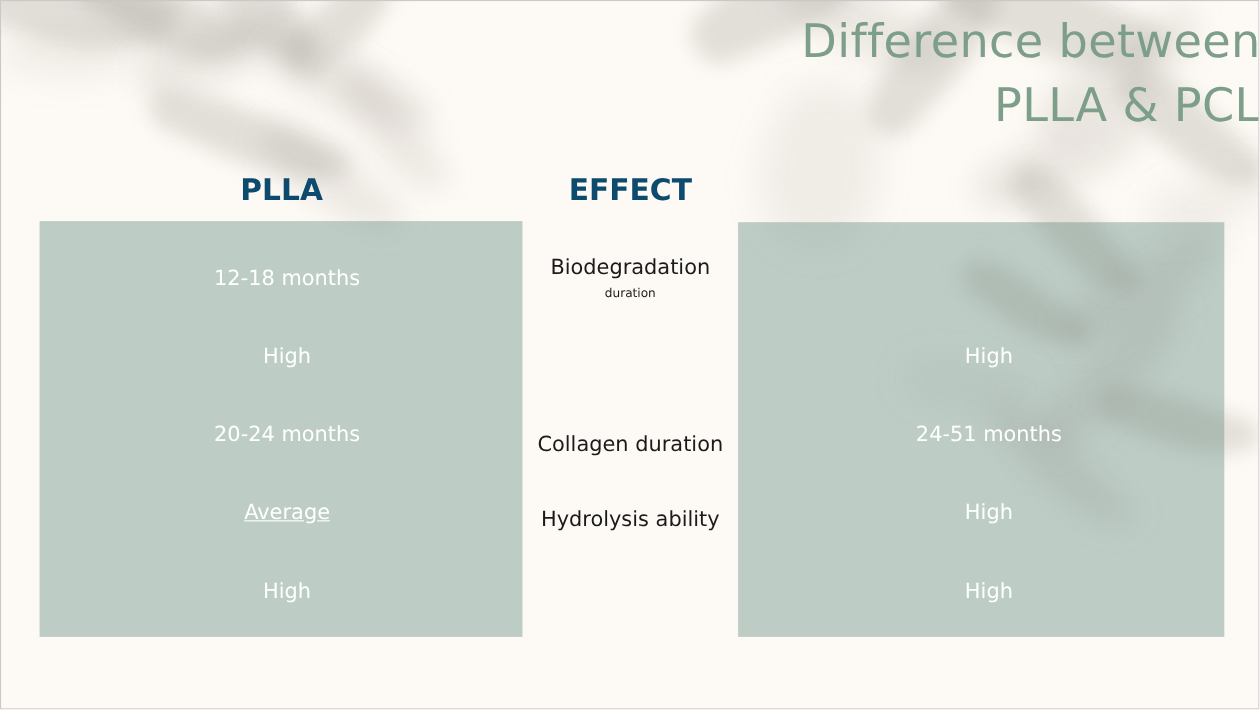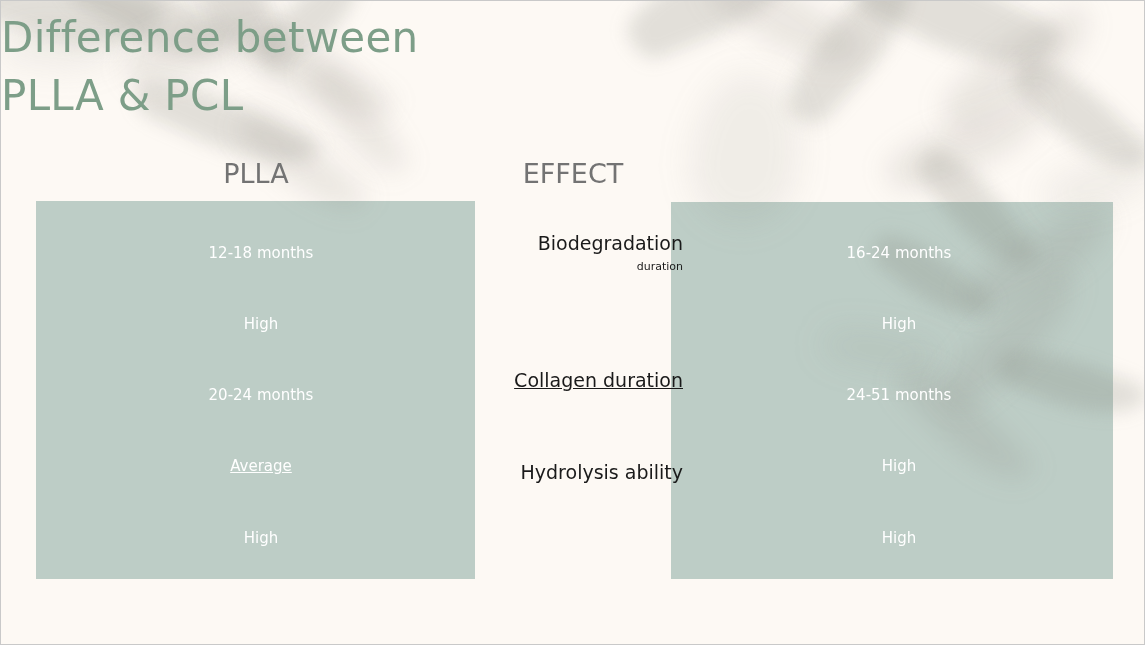--- a/index.html
+++ b/index.html
@@ -33,21 +33,21 @@
   }
   .leaf.soft { background: rgba(125, 122, 112, 0.14); filter: blur(13px); }
   .leaf.faint { background: rgba(130, 128, 118, 0.10); filter: blur(16px); }
 
   
   .title-block {
     position: absolute;
     top: 8px;
     left: 0;
     width: 1145px;
-    text-align: left;
+    text-align: right;
     z-index: 6;
   }
   .title-line {
     color: #7d9e88;
     font-size: 42px;
     line-height: 58px;
     font-weight: 400;
     letter-spacing: 0.3px;
   }
 
@@ -55,25 +55,25 @@
   .col-headers {
     position: absolute;
     top: 156px;
     left: 0;
     width: 1145px;
     height: 38px;
     z-index: 6;
   }
   .col-header {
     position: absolute;
-    color: #737373;
+    color: #0c4a6e;
     font-size: 27px;
     line-height: 34px;
     text-align: center;
-    font-weight: 400;
+    font-weight: 700;
   }
   .col-header.plla   { left: 155px;  width: 200px; }
   .col-header.effect { left: 472px;  width: 200px; }
   .col-header.pcl    { left: 793px;  width: 200px; }
 
   
   .panel {
     position: absolute;
     background: #bdcdc6;
     z-index: 2;
@@ -83,36 +83,35 @@
 
   
   .rows {
     position: absolute;
     inset: 0;
     z-index: 5;
   }
   .cell {
     position: absolute;
     text-align: center;
-    font-size: 15px;
+    font-size: 19px;
     line-height: 26px;
   }
   .cell.side {
     width: 220px;
     color: #ffffff;
     font-weight: 400;
   }
   .cell.side.l { left: 150px; }
   .cell.side.r { left: 788px; }
   .cell.mid {
     left: 462px;
     width: 220px;
     color: #1a1a1a;
     font-size: 19px;
-    text-align: right;
   }
   .cell.mid .sub {
     display: block;
     font-size: 11px;
     line-height: 17px;
     color: #1a1a1a;
     margin-top: 2px;
   }
 </style>
 </head>
@@ -166,35 +165,32 @@
 
   <div class="rows">
 
     <div class="cell side l" style="top:239px;">
       <span>12-18 months</span>
     </div>
     <div class="cell mid" style="top:229px;">
       <span>Biodegradation</span>
       <span class="sub">duration</span>
     </div>
-    <div class="cell side r" style="top:239px;">
-      <span>16-24 months</span>
-    </div>
 
     <div class="cell side l" style="top:310px;">
       <span>High</span>
     </div>
     <div class="cell side r" style="top:310px;">
       <span>High</span>
     </div>
 
     <div class="cell side l" style="top:381px;">
       <span>20-24 months</span>
     </div>
-    <div class="cell mid" style="top:366px;text-decoration:underline;">
+    <div class="cell mid" style="top:390px;">
       <span>Collagen duration</span>
     </div>
     <div class="cell side r" style="top:381px;">
       <span>24-51 months</span>
     </div>
 
     <div class="cell side l" style="top:452px;text-decoration:underline;">
       <span>Average</span>
     </div>
     <div class="cell mid" style="top:458px;">

